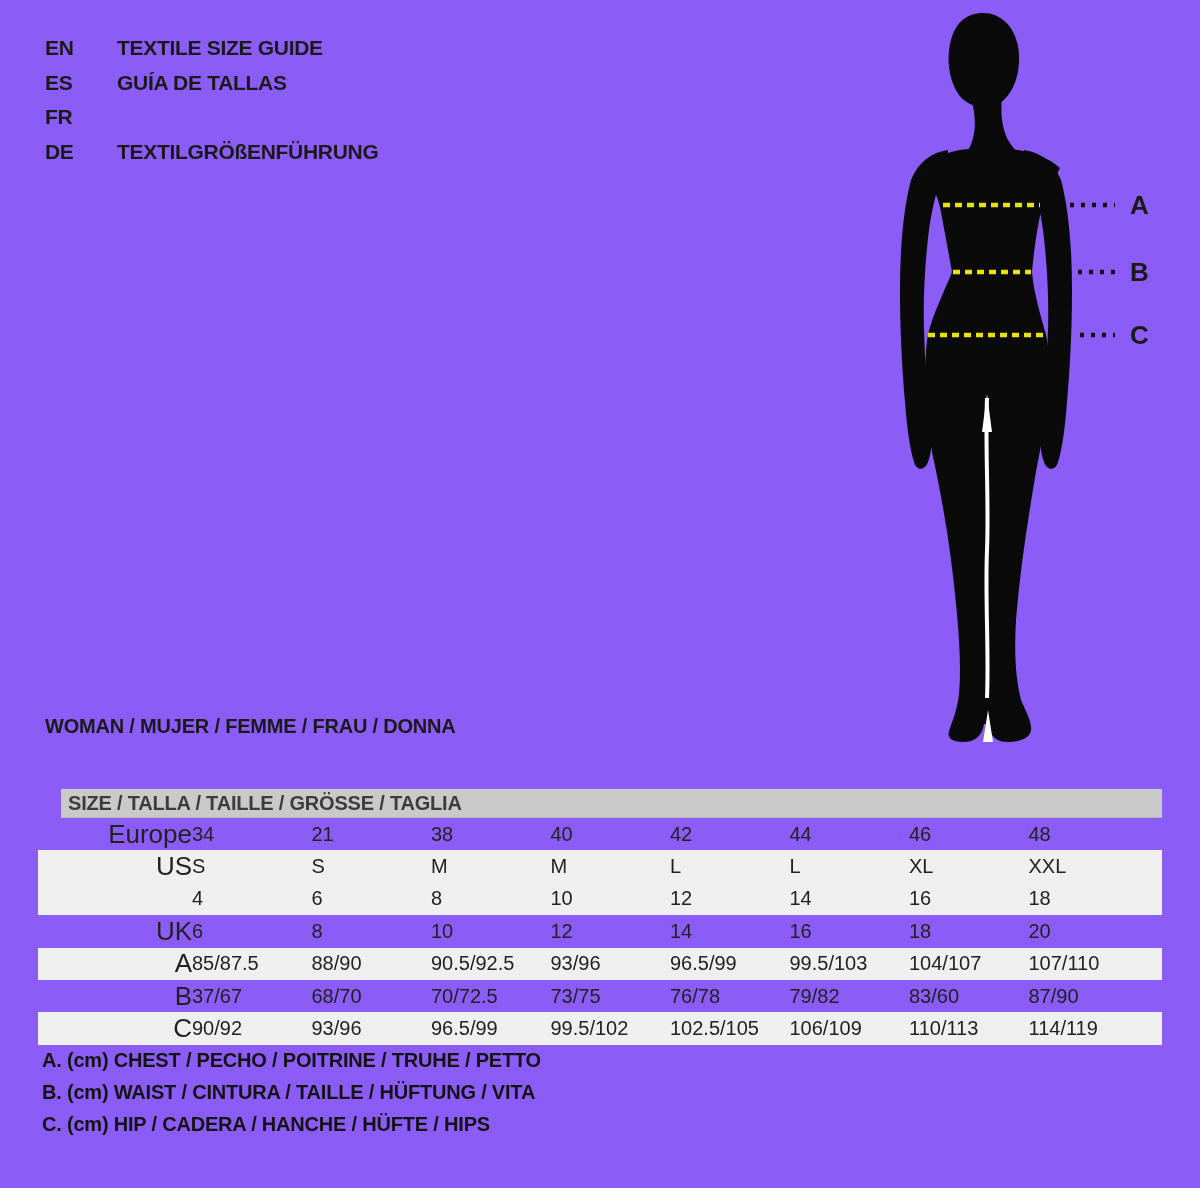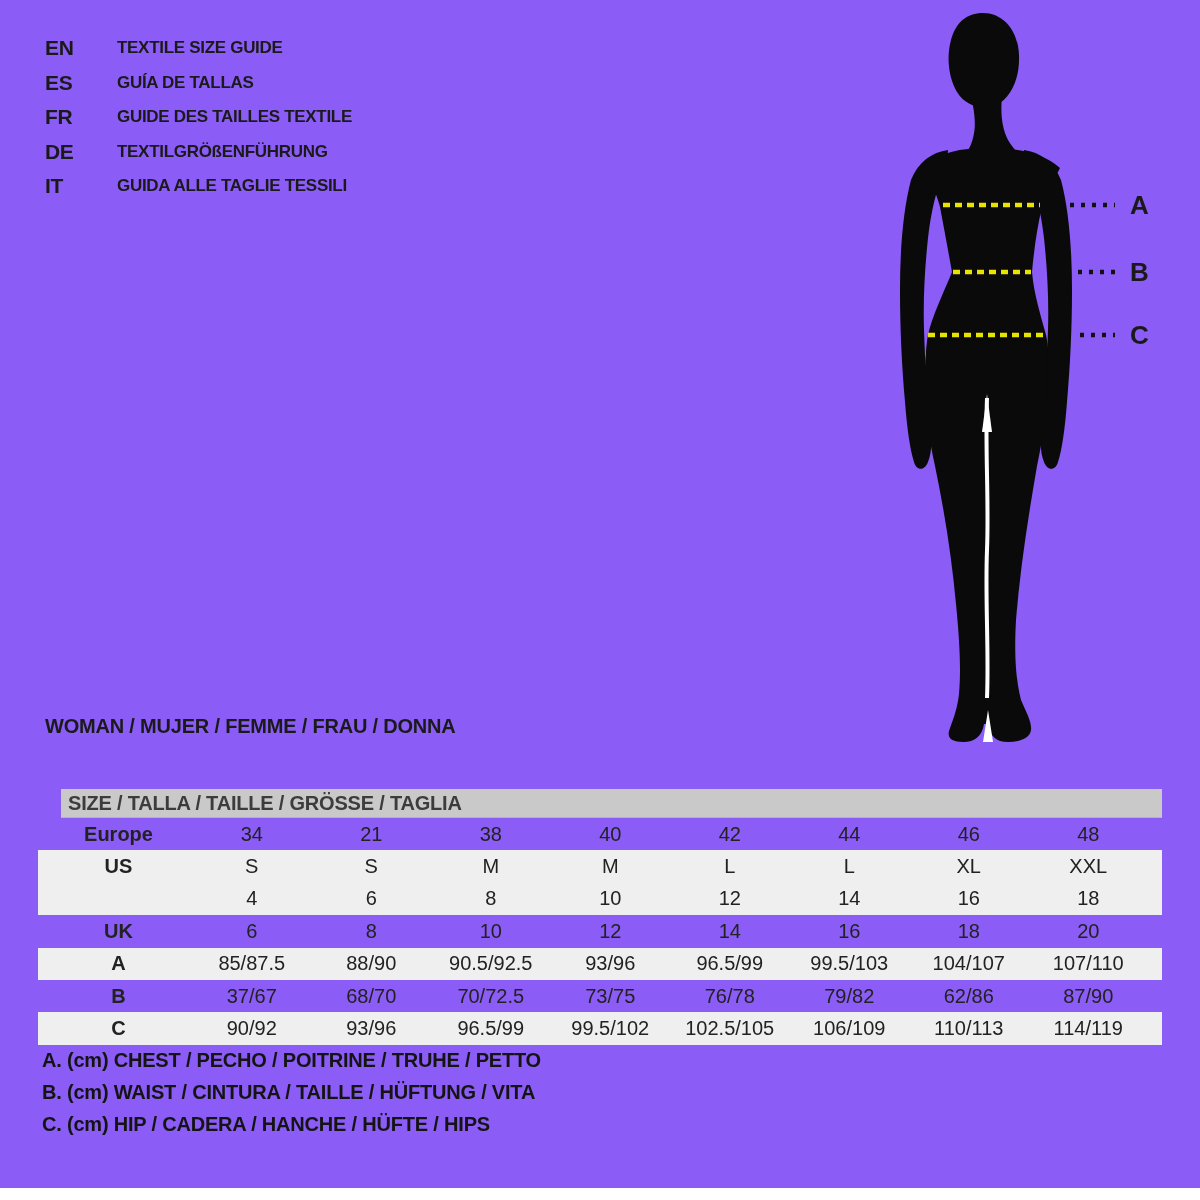--- a/index.html
+++ b/index.html
@@ -12,21 +12,21 @@
     overflow:hidden;
   }
 
   
   .lang-list { position:absolute; left:45px; top:31px; }
   .lang-row { display:flex; line-height:34.5px; }
   .lang-code {
     width:72px; flex:0 0 72px;
     font-size:21px; font-weight:700; letter-spacing:-0.3px;
   }
-  .lang-label { font-size:17px; font-weight:700; letter-spacing:-0.3px; }
+  .lang-label { font-size:21px; font-weight:700; letter-spacing:-0.3px; }
 
   
   .figure-svg { position:absolute; left:870px; top:0px; width:330px; height:770px; }
   .figure-svg text {
     font-family:"Liberation Sans", sans-serif;
     font-size:26px; font-weight:700; fill:#1a1a1a;
   }
 
   
   .section-title {
@@ -43,22 +43,22 @@
     padding-left:7px;
     font-size:20px; font-weight:700; letter-spacing:-0.2px; color:#3c3c3c;margin-left:23px;
   }
   .trow {
     display:grid;
     grid-template-columns:154px repeat(8, 119.5px);
     height:32.4px; align-items:center;
     font-size:20px; color:#222222;
   }
   .trow.shaded { background:#efefef; }
-  .tlabel { padding-left:7px; text-align:center; font-size:20px;font-weight:bold; }
-  .tcell { text-align:center; }
+  .tlabel { padding-left:7px; text-align:right; font-size:26px; }
+  .tcell { text-align:left; }
 
   
   .legend { position:absolute; left:42px; top:1044px; }
   .legend-line {
     line-height:32px; font-size:20px; font-weight:700; letter-spacing:-0.2px;
     color:#141414;
   }
 </style>
 </head>
 <body>
@@ -69,29 +69,24 @@
     <div class="lang-row">
       <span class="lang-code">EN</span>
       <span class="lang-label">TEXTILE SIZE GUIDE</span>
     </div>
     <div class="lang-row">
       <span class="lang-code">ES</span>
       <span class="lang-label">GUÍA DE TALLAS</span>
     </div>
     <div class="lang-row">
       <span class="lang-code">FR</span>
-      <span class="lang-label">GUIDE DES TAILLES TEXTILE</span>
     </div>
     <div class="lang-row">
       <span class="lang-code">DE</span>
       <span class="lang-label">TEXTILGRÖßENFÜHRUNG</span>
-    </div>
-    <div class="lang-row">
-      <span class="lang-code">IT</span>
-      <span class="lang-label">GUIDA ALLE TAGLIE TESSILI</span>
     </div>
   </div>
 
   <svg class="figure-svg" viewBox="870 0 330 770">
 
     <path fill="#0a0a0a" d="
       M 983 13
       C 1003 13, 1018 30, 1019 55
       C 1020 80, 1010 98, 997 105
       C 985 111, 966 107, 957 92
@@ -246,21 +241,21 @@
     </div>
 
     <div class="trow">
       <div class="tlabel">B</div>
       <div class="tcell">37/67</div>
       <div class="tcell">68/70</div>
       <div class="tcell">70/72.5</div>
       <div class="tcell">73/75</div>
       <div class="tcell">76/78</div>
       <div class="tcell">79/82</div>
-      <div class="tcell">62/86</div>
+      <div class="tcell">83/60</div>
       <div class="tcell">87/90</div>
     </div>
 
     <div class="trow shaded">
       <div class="tlabel">C</div>
       <div class="tcell">90/92</div>
       <div class="tcell">93/96</div>
       <div class="tcell">96.5/99</div>
       <div class="tcell">99.5/102</div>
       <div class="tcell">102.5/105</div>

